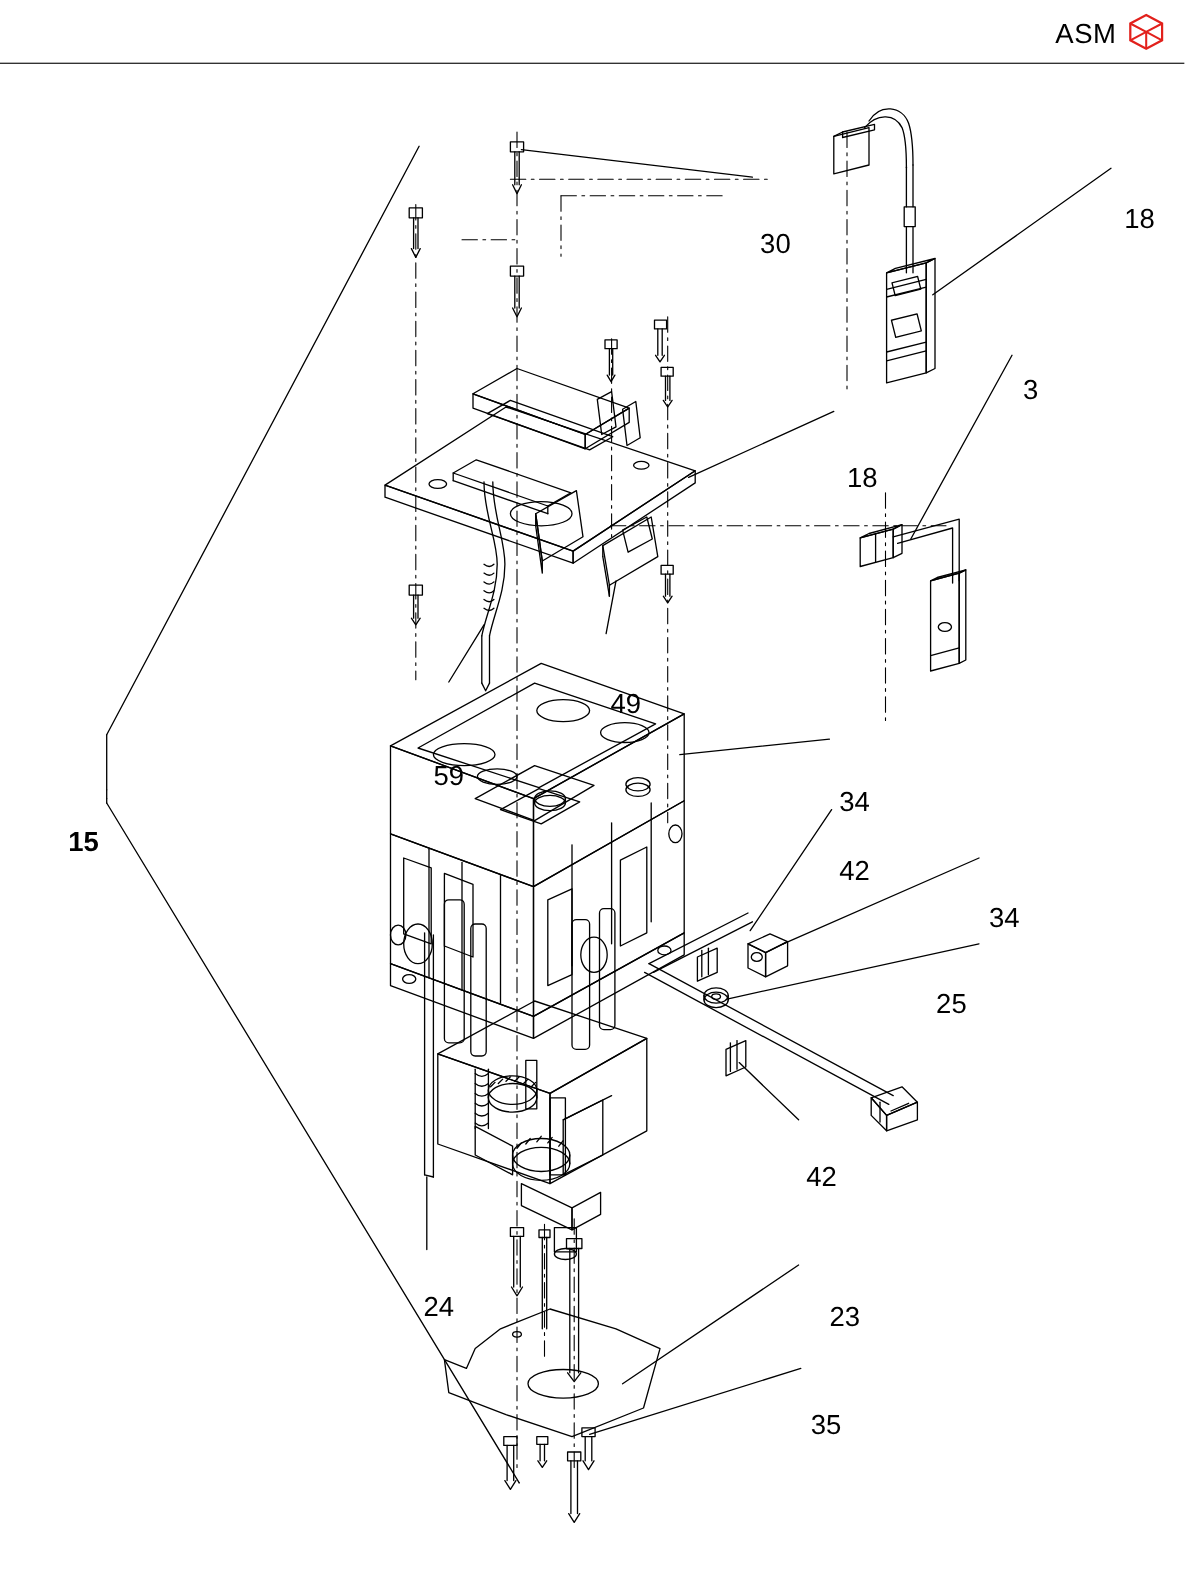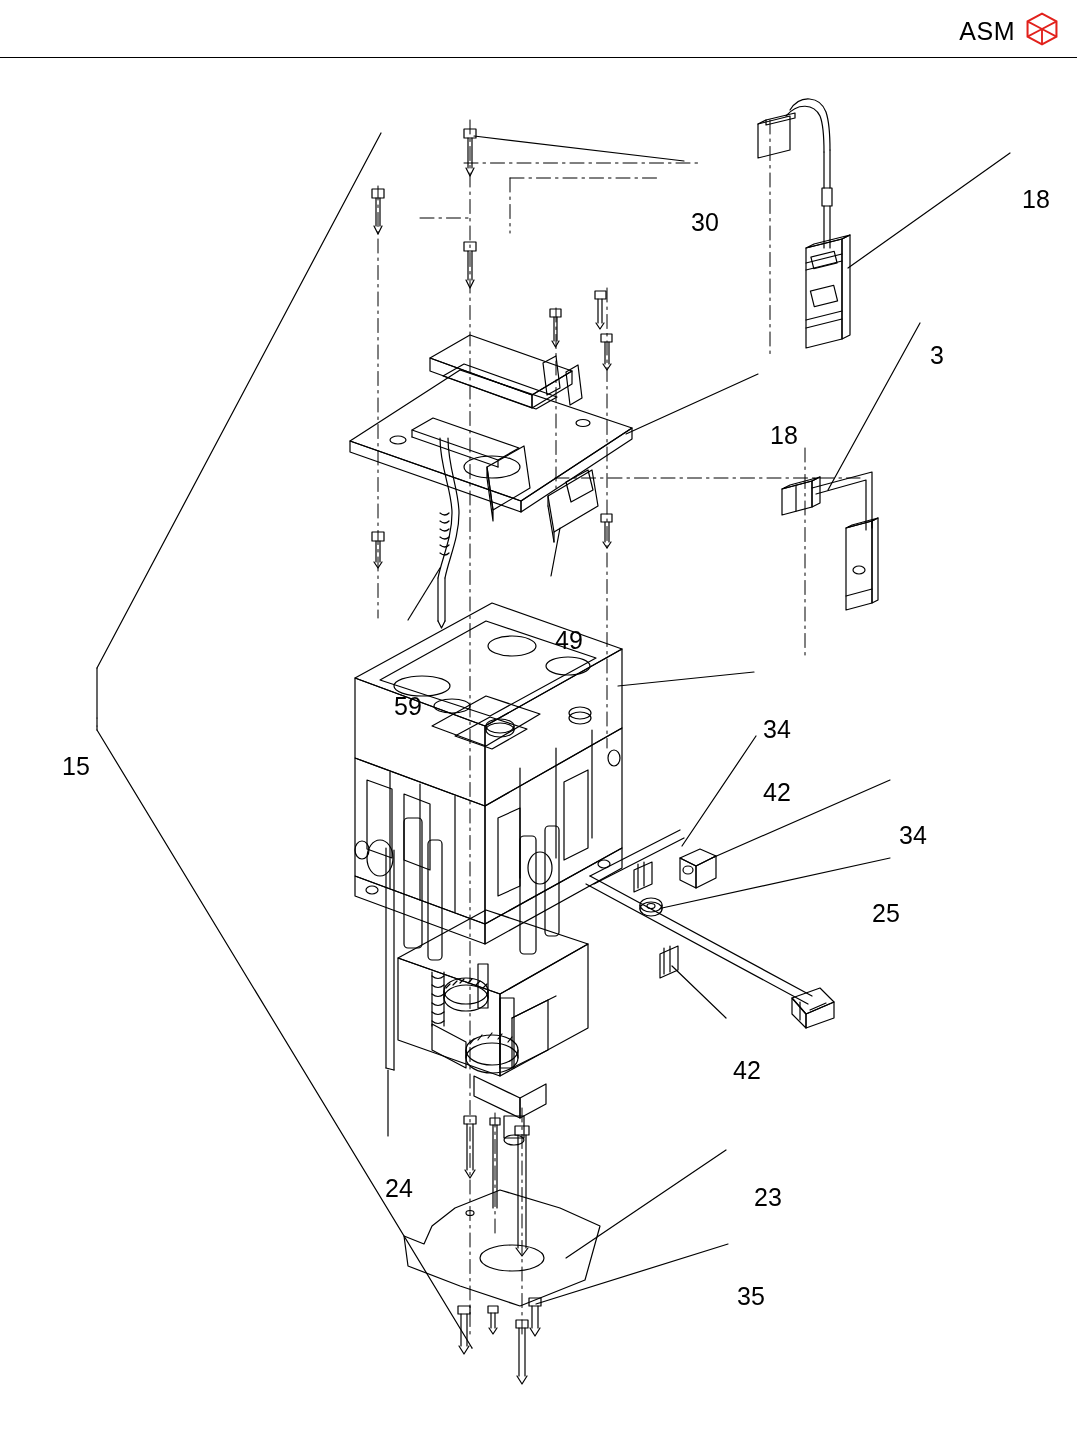--- a/index.html
+++ b/index.html
@@ -430,24 +430,24 @@
         </g>
       </g>
     </svg>
 
     <div class="callout" style="left:691px;  top:152px;">30</div>
     <div class="callout" style="left:1022px; top:129px;">18</div>
     <div class="callout" style="left:930px;  top:285px;">3</div>
     <div class="callout" style="left:770px;  top:365px;">18</div>
     <div class="callout" style="left:539px;  top:570px;margin-left:16px;">49</div>
     <div class="callout" style="left:394px;  top:636px;">59</div>
-    <div class="callout" style="left:62px;   top:696px;">15</div>
+    <div class="callout" style="left:62px;   top:696px;font-weight:bold;">15</div>
     <div class="callout" style="left:763px;  top:659px;">34</div>
     <div class="callout" style="left:763px;  top:722px;">42</div>
     <div class="callout" style="left:899px;  top:765px;">34</div>
-    <div class="callout" style="left:872px;  top:843px;">25</div>
+    <div class="callout" style="left:851px;  top:843px;">25</div>
     <div class="callout" style="left:733px;  top:1000px;">42</div>
     <div class="callout" style="left:385px;  top:1118px;">24</div>
     <div class="callout" style="left:754px;  top:1127px;">23</div>
     <div class="callout" style="left:737px;  top:1226px;text-align:center;">35</div>
   </div>
 
 </div>
 
 </body></html>

